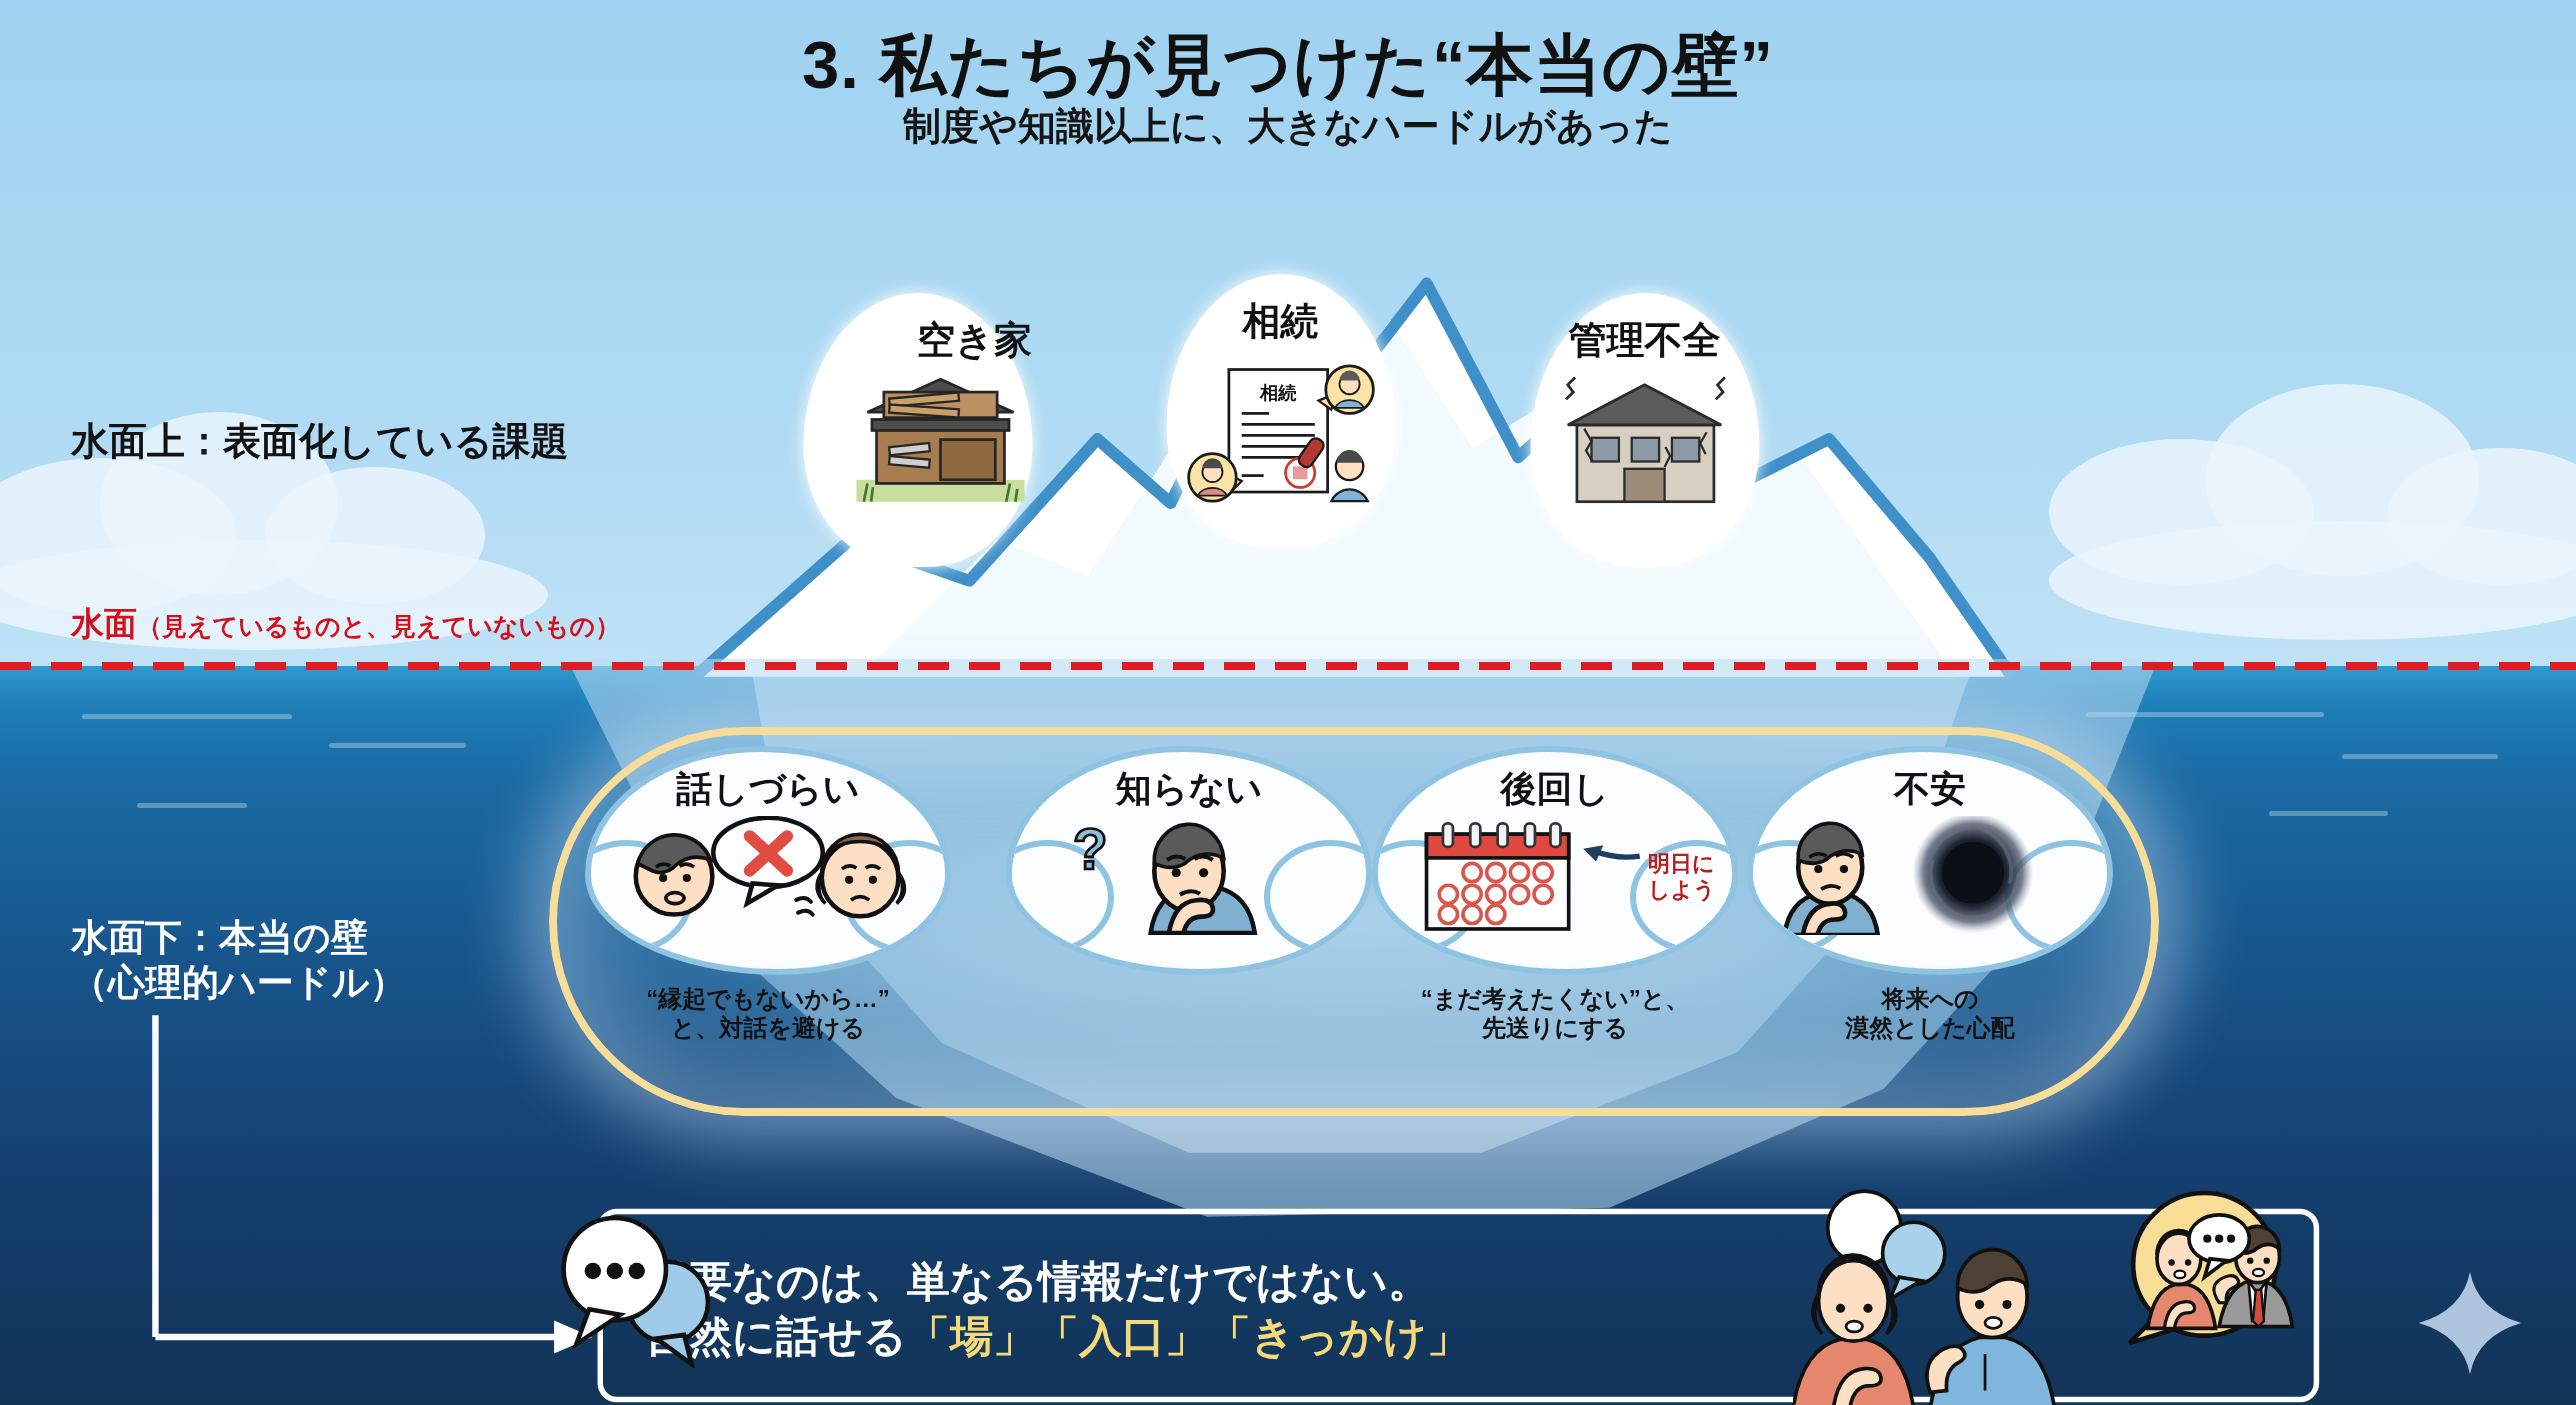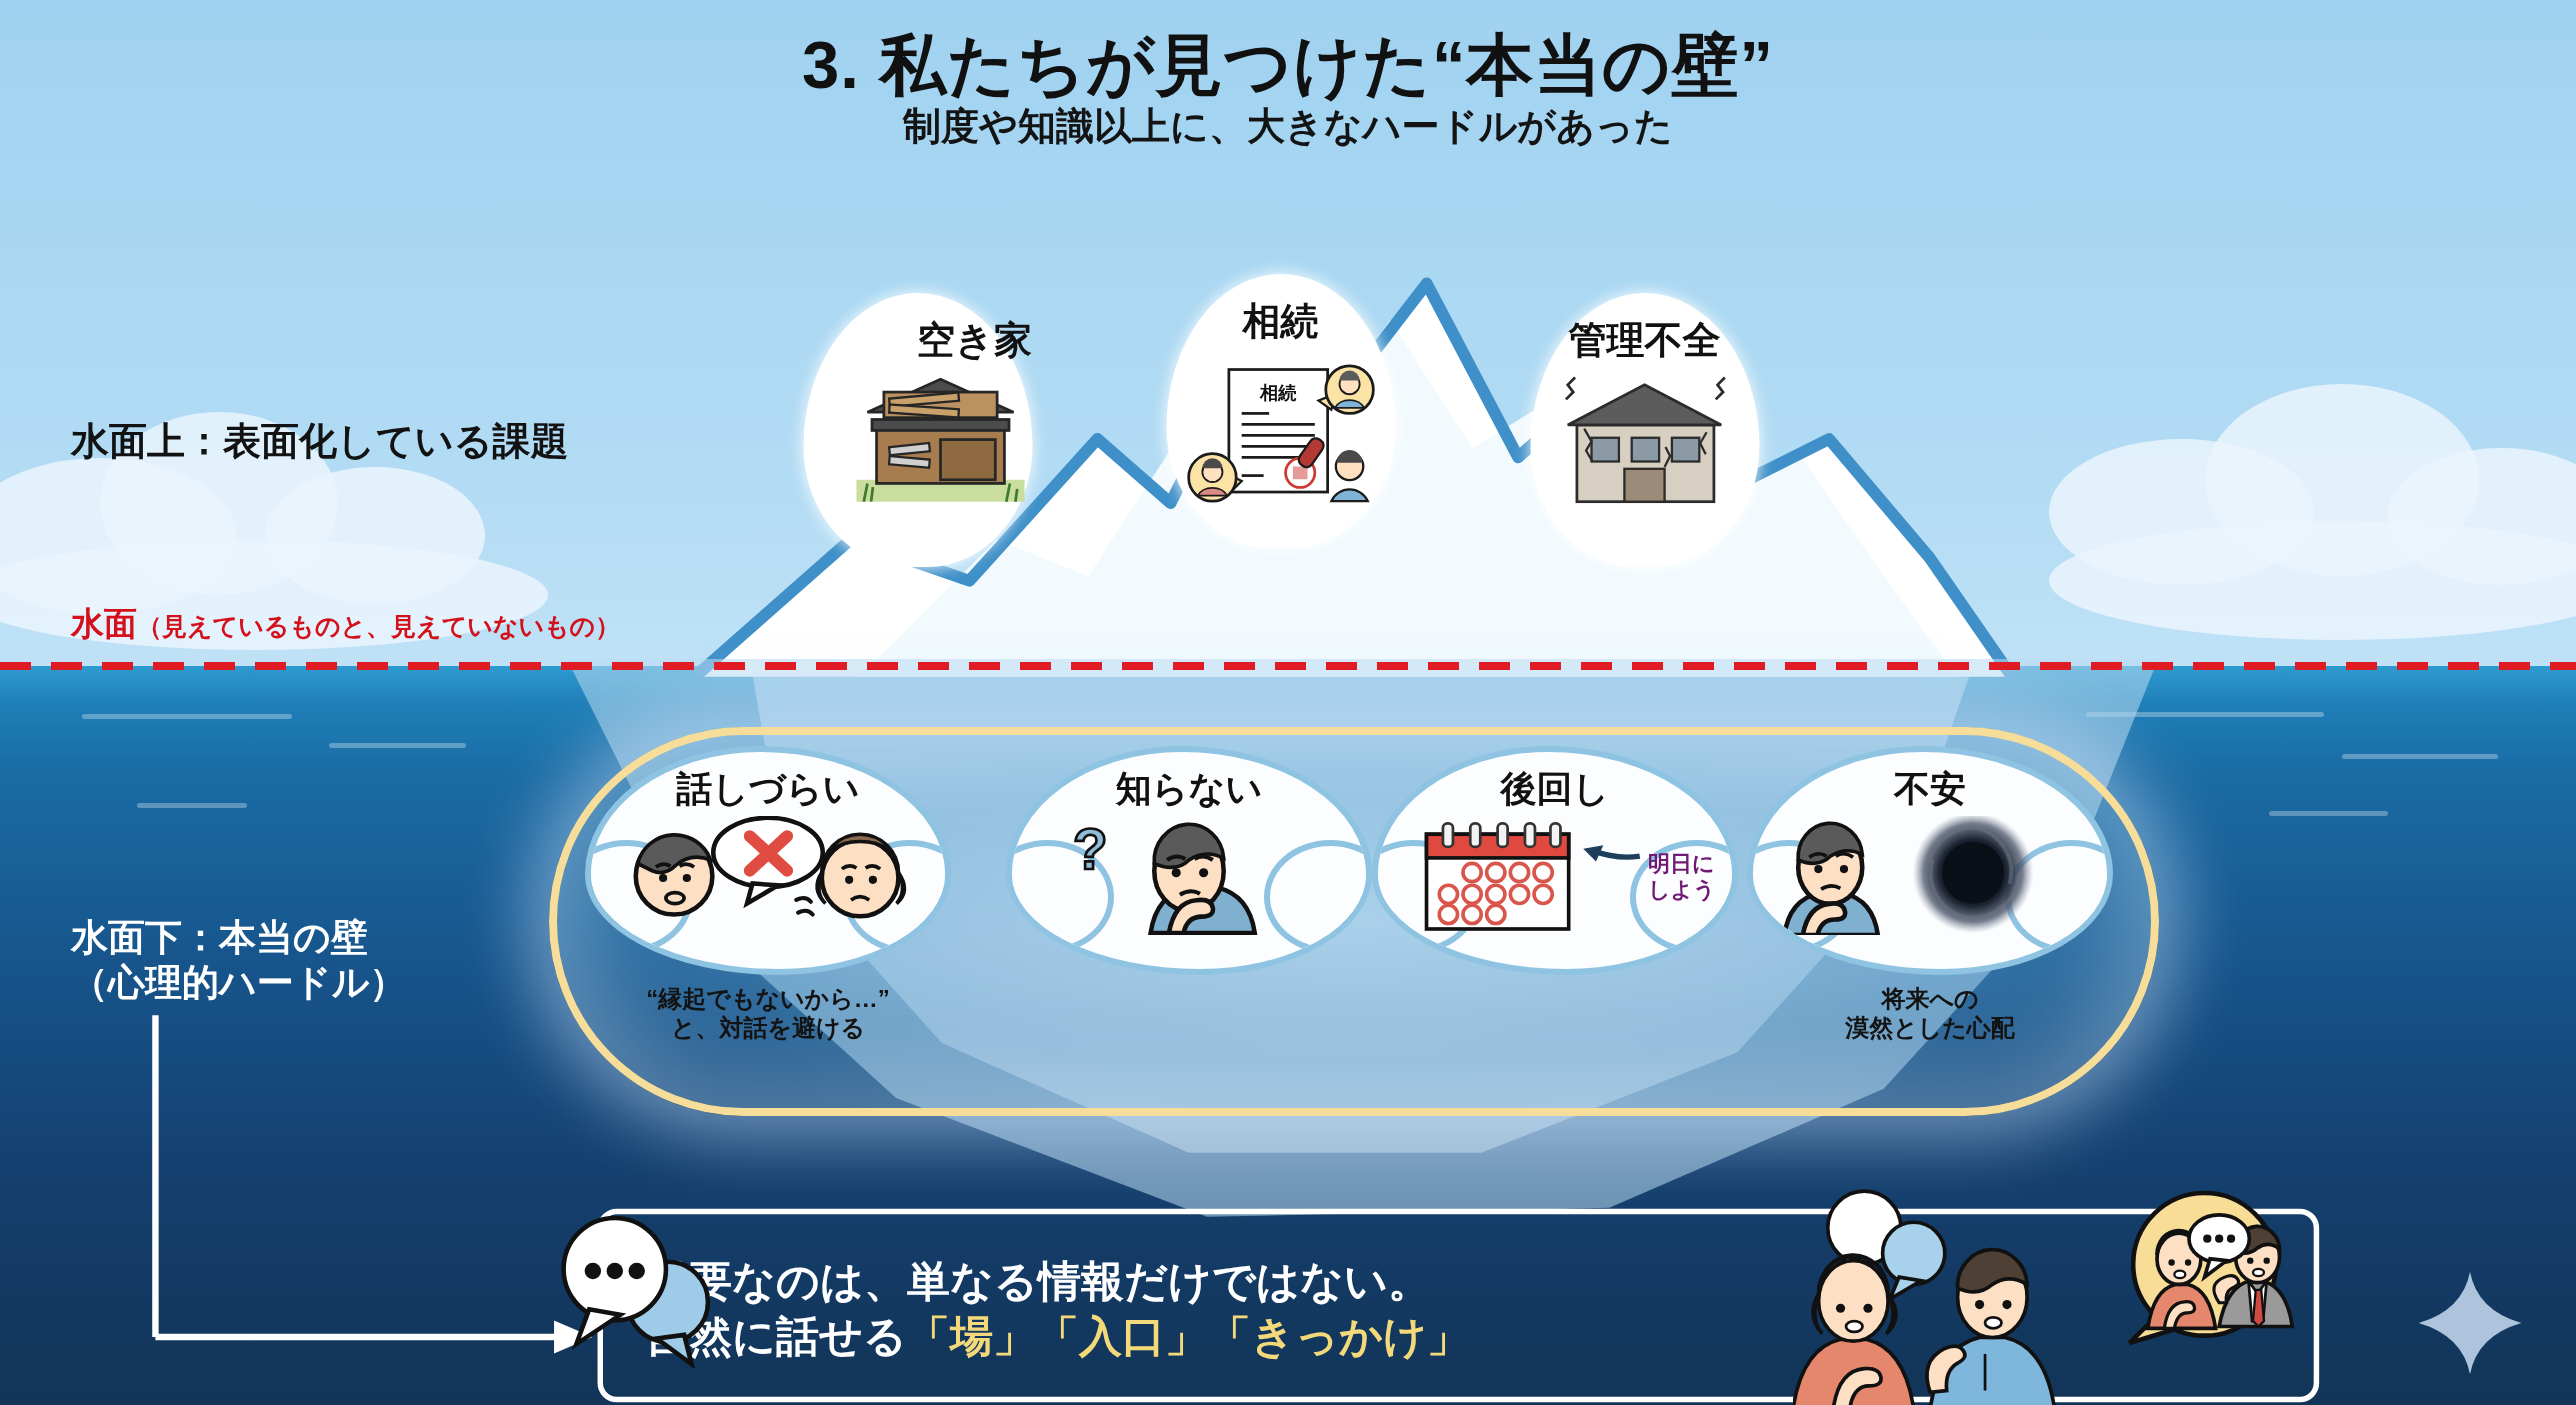--- a/index.html
+++ b/index.html
@@ -408,24 +408,26 @@
               <circle cx="126" cy="86" r="10"></circle>
             <circle cx="152" cy="86" r="10"></circle>
             <circle cx="48" cy="108" r="10"></circle>
               <circle cx="74" cy="108" r="10"></circle>
             <circle cx="100" cy="108" r="10"></circle>
           </g>
           <path d="M258,44 q-24,4 -52,-6" stroke="#1d3f5c" stroke-width="6" fill="none"></path>
           <polygon points="196,36 218,32 210,50" fill="#1d3f5c"></polygon>
         </svg>
         <div style="position:absolute; right:16.5px; top:99px; font-size:22px; font-weight:bold;
-                    color:#701a75; line-height:1.2; text-align:left; white-space:pre-line; z-index:5;">明日に
+                    color:#b91c1c; line-height:1.2; text-align:left; white-space:pre-line; z-index:5;">明日に
 しよう</div>
       </div>
     </div>
+    <div class="tb-cap">“まだ考えたくない”と、
+先送りにする</div>
   </div>
 
   <div class="thought" style="left:1747px; top:746px;">
     <div class="tb-cloud">
       <div class="tb-inner">
         <div class="tb-title">不安</div>
         <svg class="tb-art" width="302" height="119" viewBox="0 0 330 130">
           <defs>
             <radialGradient id="vgrad">
               <stop offset="0%" stop-color="#0b0f18"></stop>

